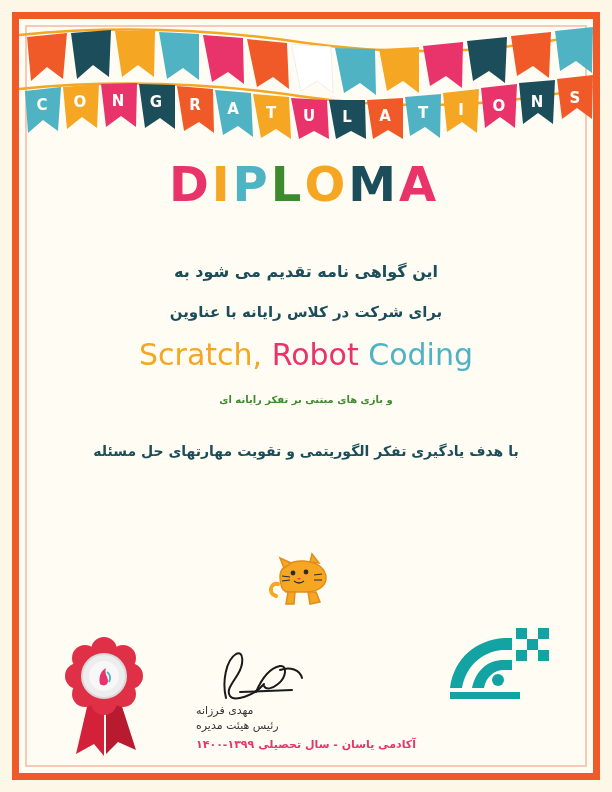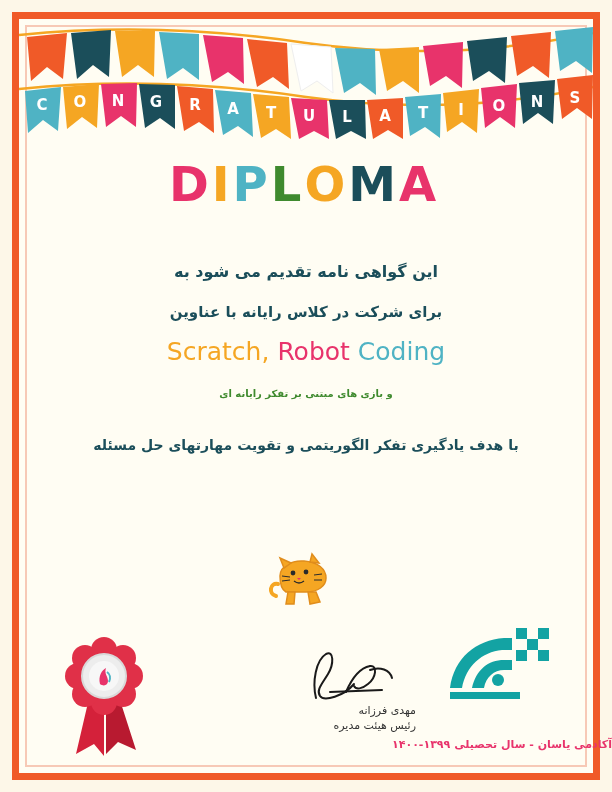--- a/index.html
+++ b/index.html
@@ -92,21 +92,21 @@
     margin-bottom: 24px;
     letter-spacing: 1px;
   }
   .line-3 {
     font-size: 15px;
     font-weight: bold;
     color: #1b4e5a;
     margin-bottom: 16px;
   }
   .course {
-    font-size: 25px;
+    font-size: 30px;
     margin-bottom: 22px;
     font-family: "DejaVu Sans", sans-serif;
     direction: ltr;
   }
   .course .c1 { color: #f5a623; }
   .course .c2 { color: #e8336b; }
   .course .c3 { color: #4fb3c4; }
   .line-5 {
     font-size: 10px;
     font-weight: bold;
@@ -138,21 +138,21 @@
     height: 130px;
   }
 
   
   .signature {
     position: absolute;
     left: 50%;
     transform: translateX(-50%);
     top: 648px;
     width: 220px;
-    text-align: right;
+    text-align: left;
     direction: rtl;
   }
   .sig-mark {
     height: 54px;
   }
   .sig-name {
     font-size: 11px;
     color: #333;
     margin-top: 2px;
   }
@@ -170,20 +170,21 @@
     width: 110px;
     height: 90px;
   }
 
   
   .footer {
     position: absolute;
     left: 0;
     right: 0;
     top: 738px;
+    text-align: center;
     direction: rtl;
     font-size: 11px;
     color: #e8336b;
     font-weight: bold;
   }
 </style>
 </head>
 <body>
 
 <div class="page">

